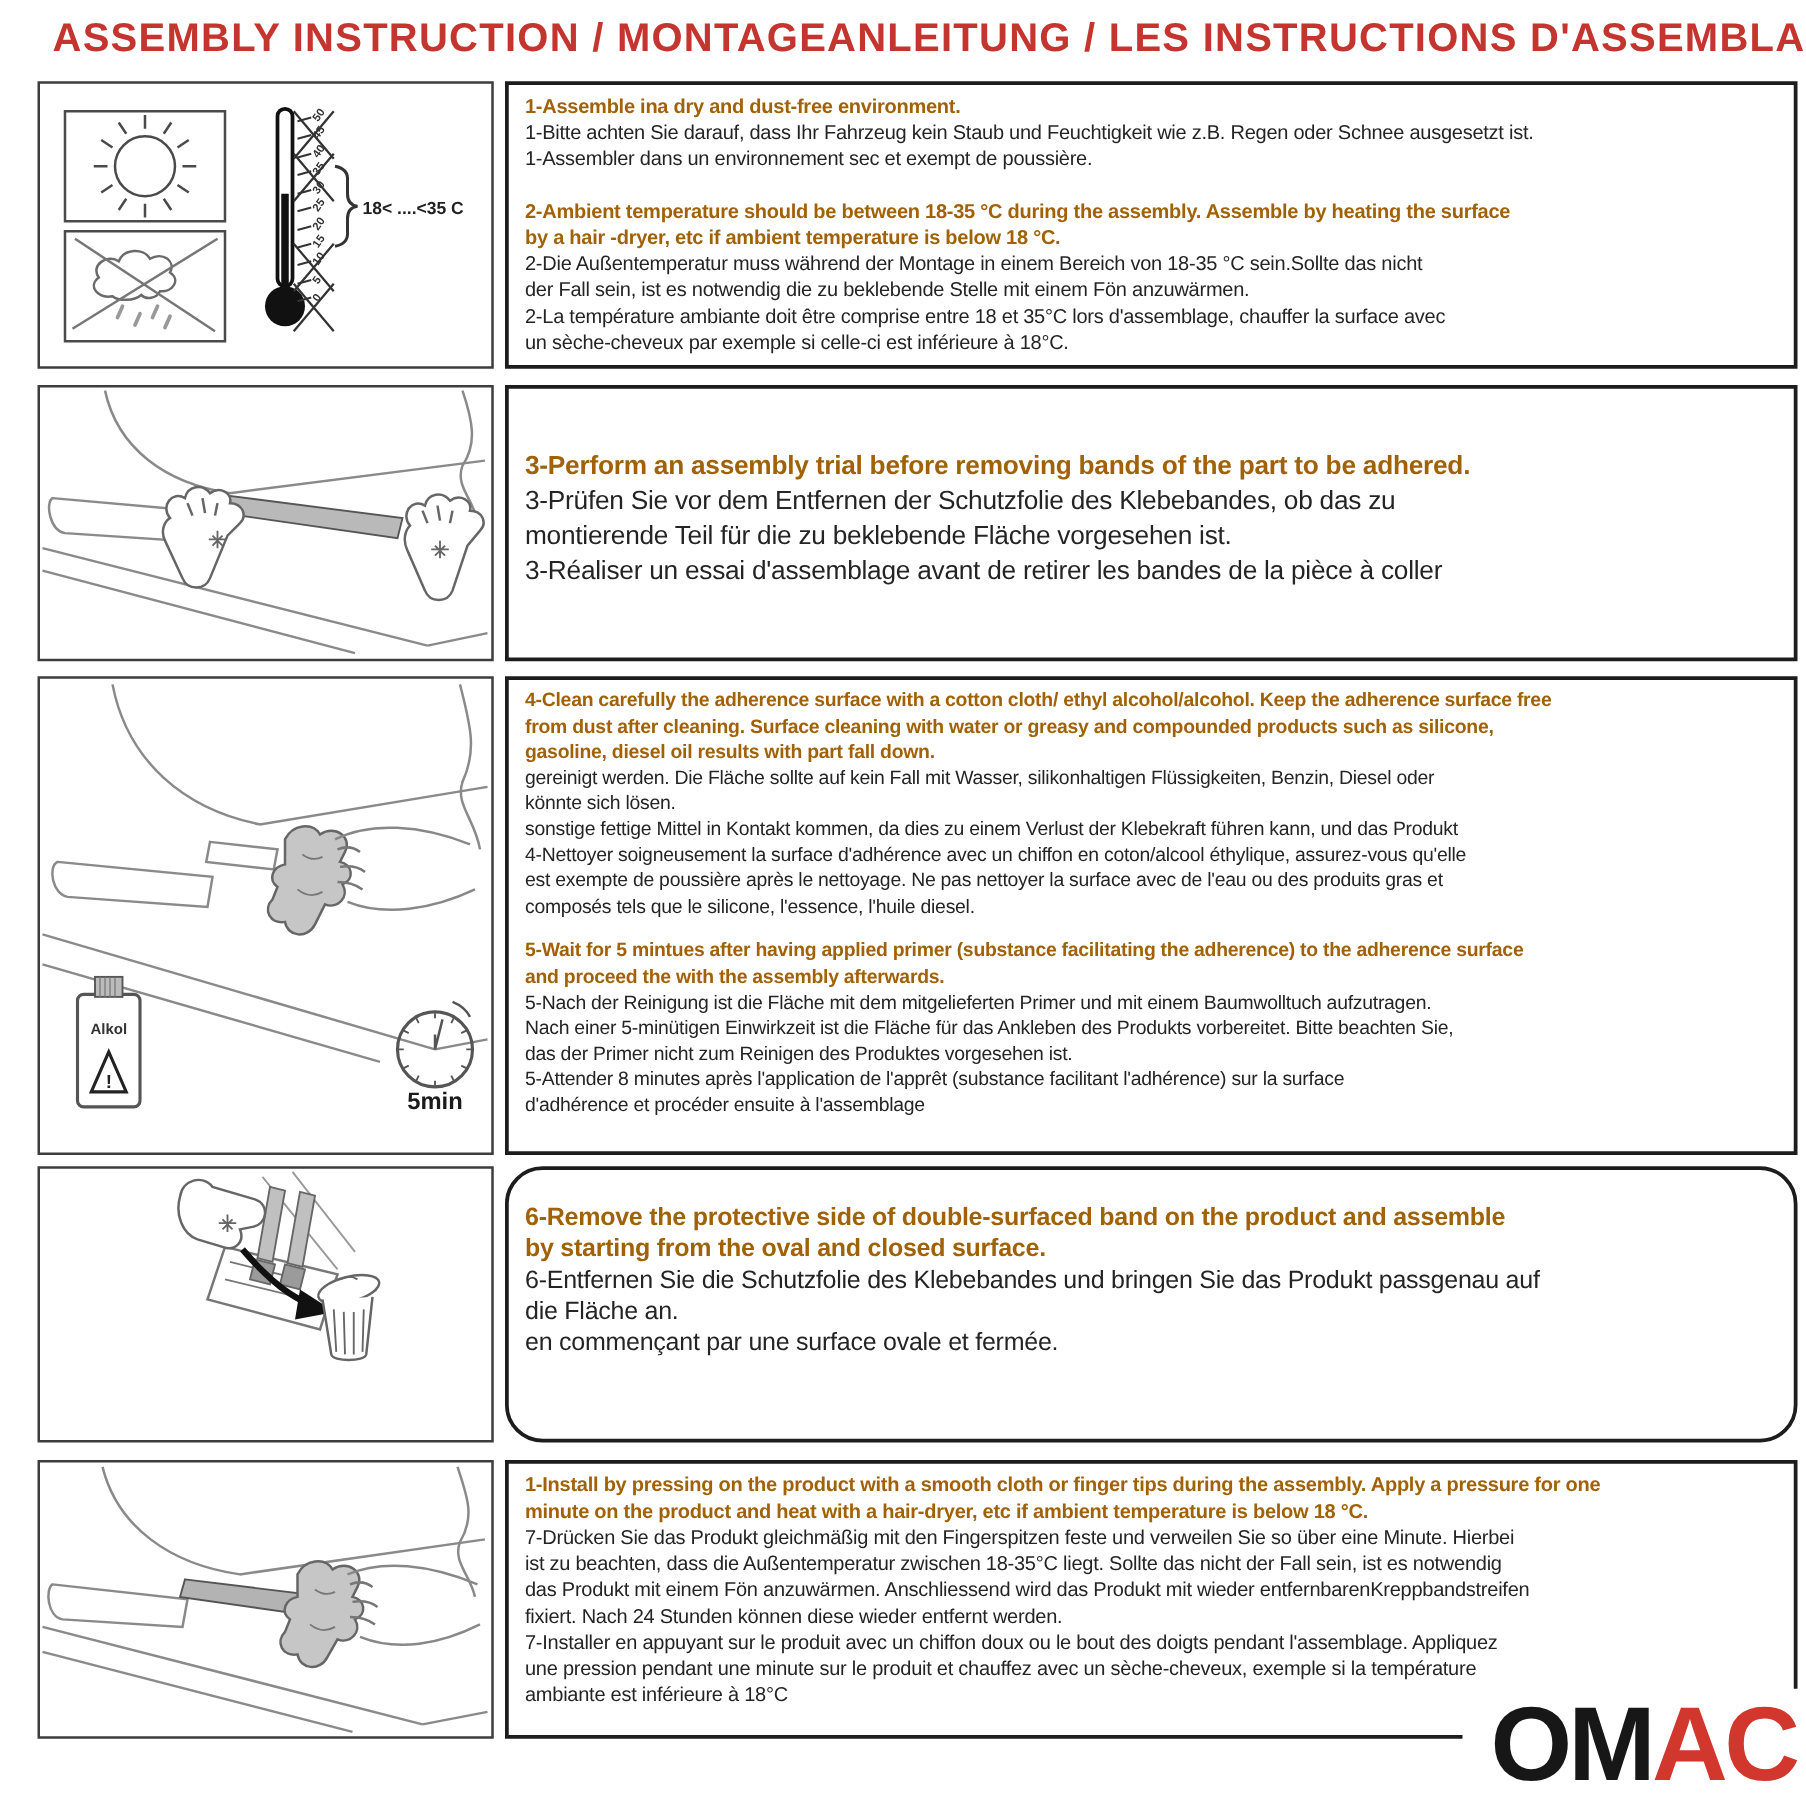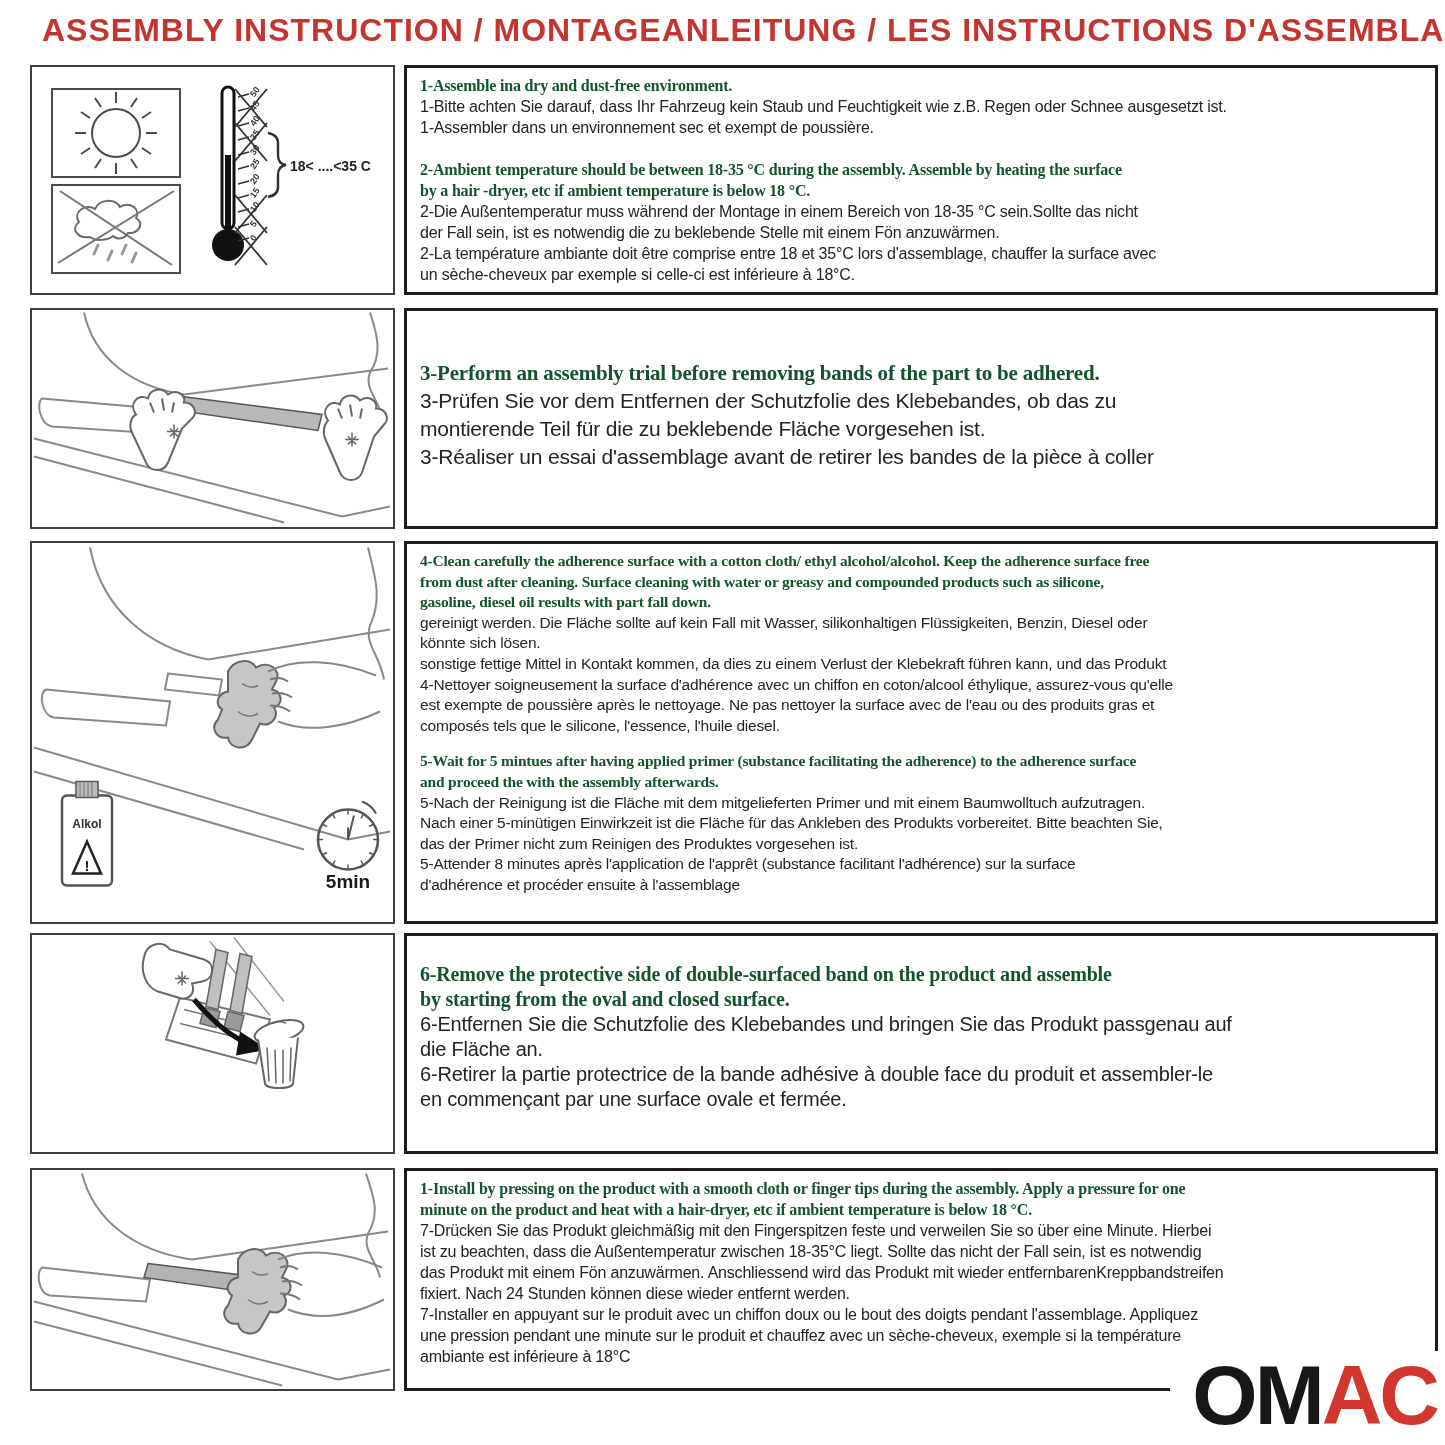--- a/index.html
+++ b/index.html
@@ -9,23 +9,23 @@
   .fig,.txt{position:absolute;background:#fff;box-sizing:border-box;}
   .fig{left:30px;width:365px;border:2px solid #3d3d3d;}
   .txt{left:404px;width:1034px;border:3px solid #1d1d1d;padding:7px 8px 0 13px;}
   .fig svg{position:absolute;inset:0;width:100%;height:100%;}
   .r1 .fig,.r1 .txt{top:65px;height:230px;}
   .r2 .fig,.r2 .txt{top:308px;height:221px;}
   .r3 .fig,.r3 .txt{top:541px;height:383px;}
   .r4 .fig,.r4 .txt{top:933px;height:221px;}
   .r5 .fig,.r5 .txt{top:1168px;height:223px;}
   .r2 .txt{padding-top:48px;}
-  .r4 .txt{padding-top:26px;}
+  .r4 .txt{padding-top:26px;border-radius:30px;}
   .line{white-space:nowrap;color:#242424;letter-spacing:-0.2px;}
-  .bold{font-weight:bold;color:#14532d;font-family:Liberation Serif, serif;}
+  .bold{font-weight:bold;color:#a16207;}
   .fs-s .line{font-size:16px;line-height:21px;}
   .fs-s2 .line{font-size:15.5px;line-height:20.6px;}
   .fs-l .line{font-size:21px;line-height:28px;}
   .fs-l2 .line{font-size:20px;line-height:25px;}
   .fs-s .gap{margin-top:21px;}
   .fs-s2 .gap{margin-top:15px;}
   .logo{position:absolute;right:0;bottom:0;background:#fff;padding:12px 8px 16px 22px;font-weight:bold;font-size:84px;line-height:0.78;letter-spacing:-3px;white-space:nowrap;z-index:5;}
   .logo .lb{color:#171717;}
   .logo .lr{color:#D2372E;}
 </style>
@@ -205,21 +205,20 @@
           <path d="M226,104 L233,148 C234,154 260,154 261,148 L266,102" stroke-width="2"></path>
           <path d="M235,112 L237,146 M243,114 L244,148 M251,114 L251,148 M259,112 L258,146" fill="none" stroke-width="1.5"></path>
         </g>
       </svg>
     </div>
     <div class="txt fs-l2">
         <div class="line bold">6-Remove the protective side of double-surfaced band on the product and assemble</div>
         <div class="line bold">by starting from the oval and closed surface.</div>
         <div class="line">6-Entfernen Sie die Schutzfolie des Klebebandes und bringen Sie das Produkt passgenau auf</div>
         <div class="line">die Fläche an.</div>
-        <div class="line">6-Retirer la partie protectrice de la bande adhésive à double face du produit et assembler-le</div>
         <div class="line">en commençant par une surface ovale et fermée.</div>
       </div>
   </section>
 
   <section class="r5">
     <div class="fig">
       <svg viewBox="0 0 361 216">
         <g stroke="#8a8a8a" stroke-width="2" fill="none">
           <path d="M50,2 C62,50 104,80 160,88 L356,60"></path>
           <path d="M334,2 C342,26 348,42 336,62 C330,78 344,88 348,106"></path>

